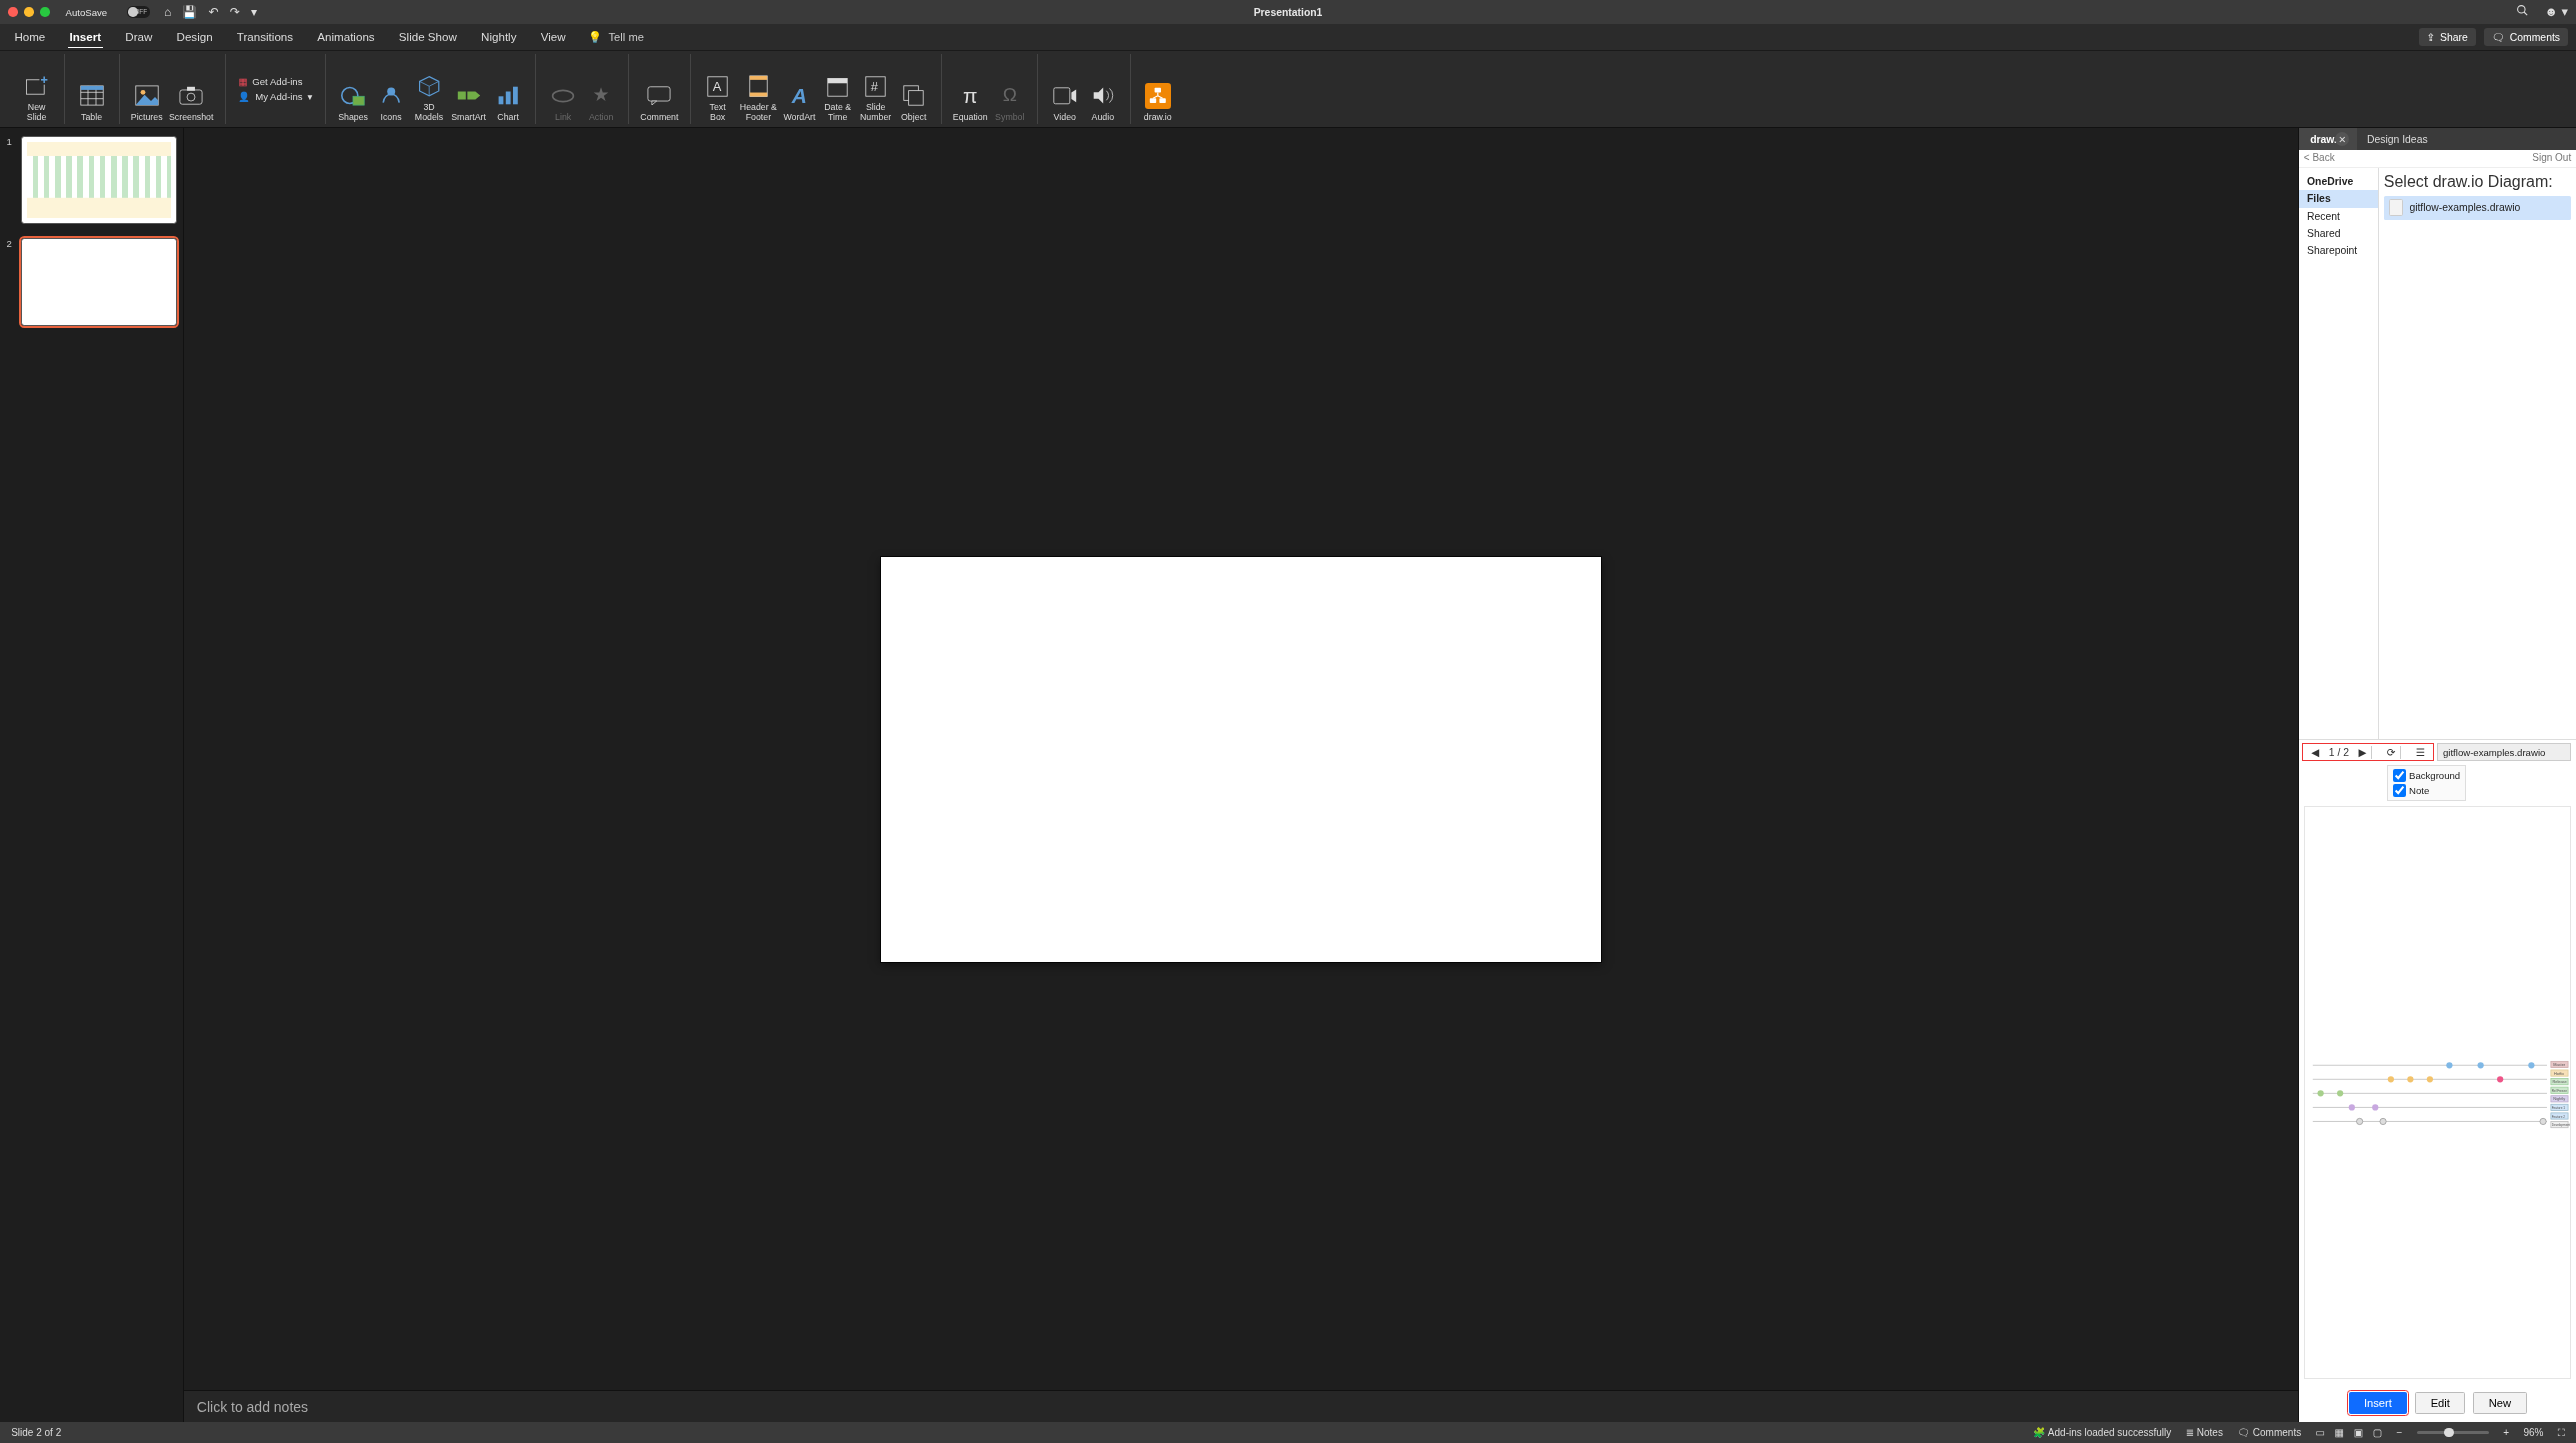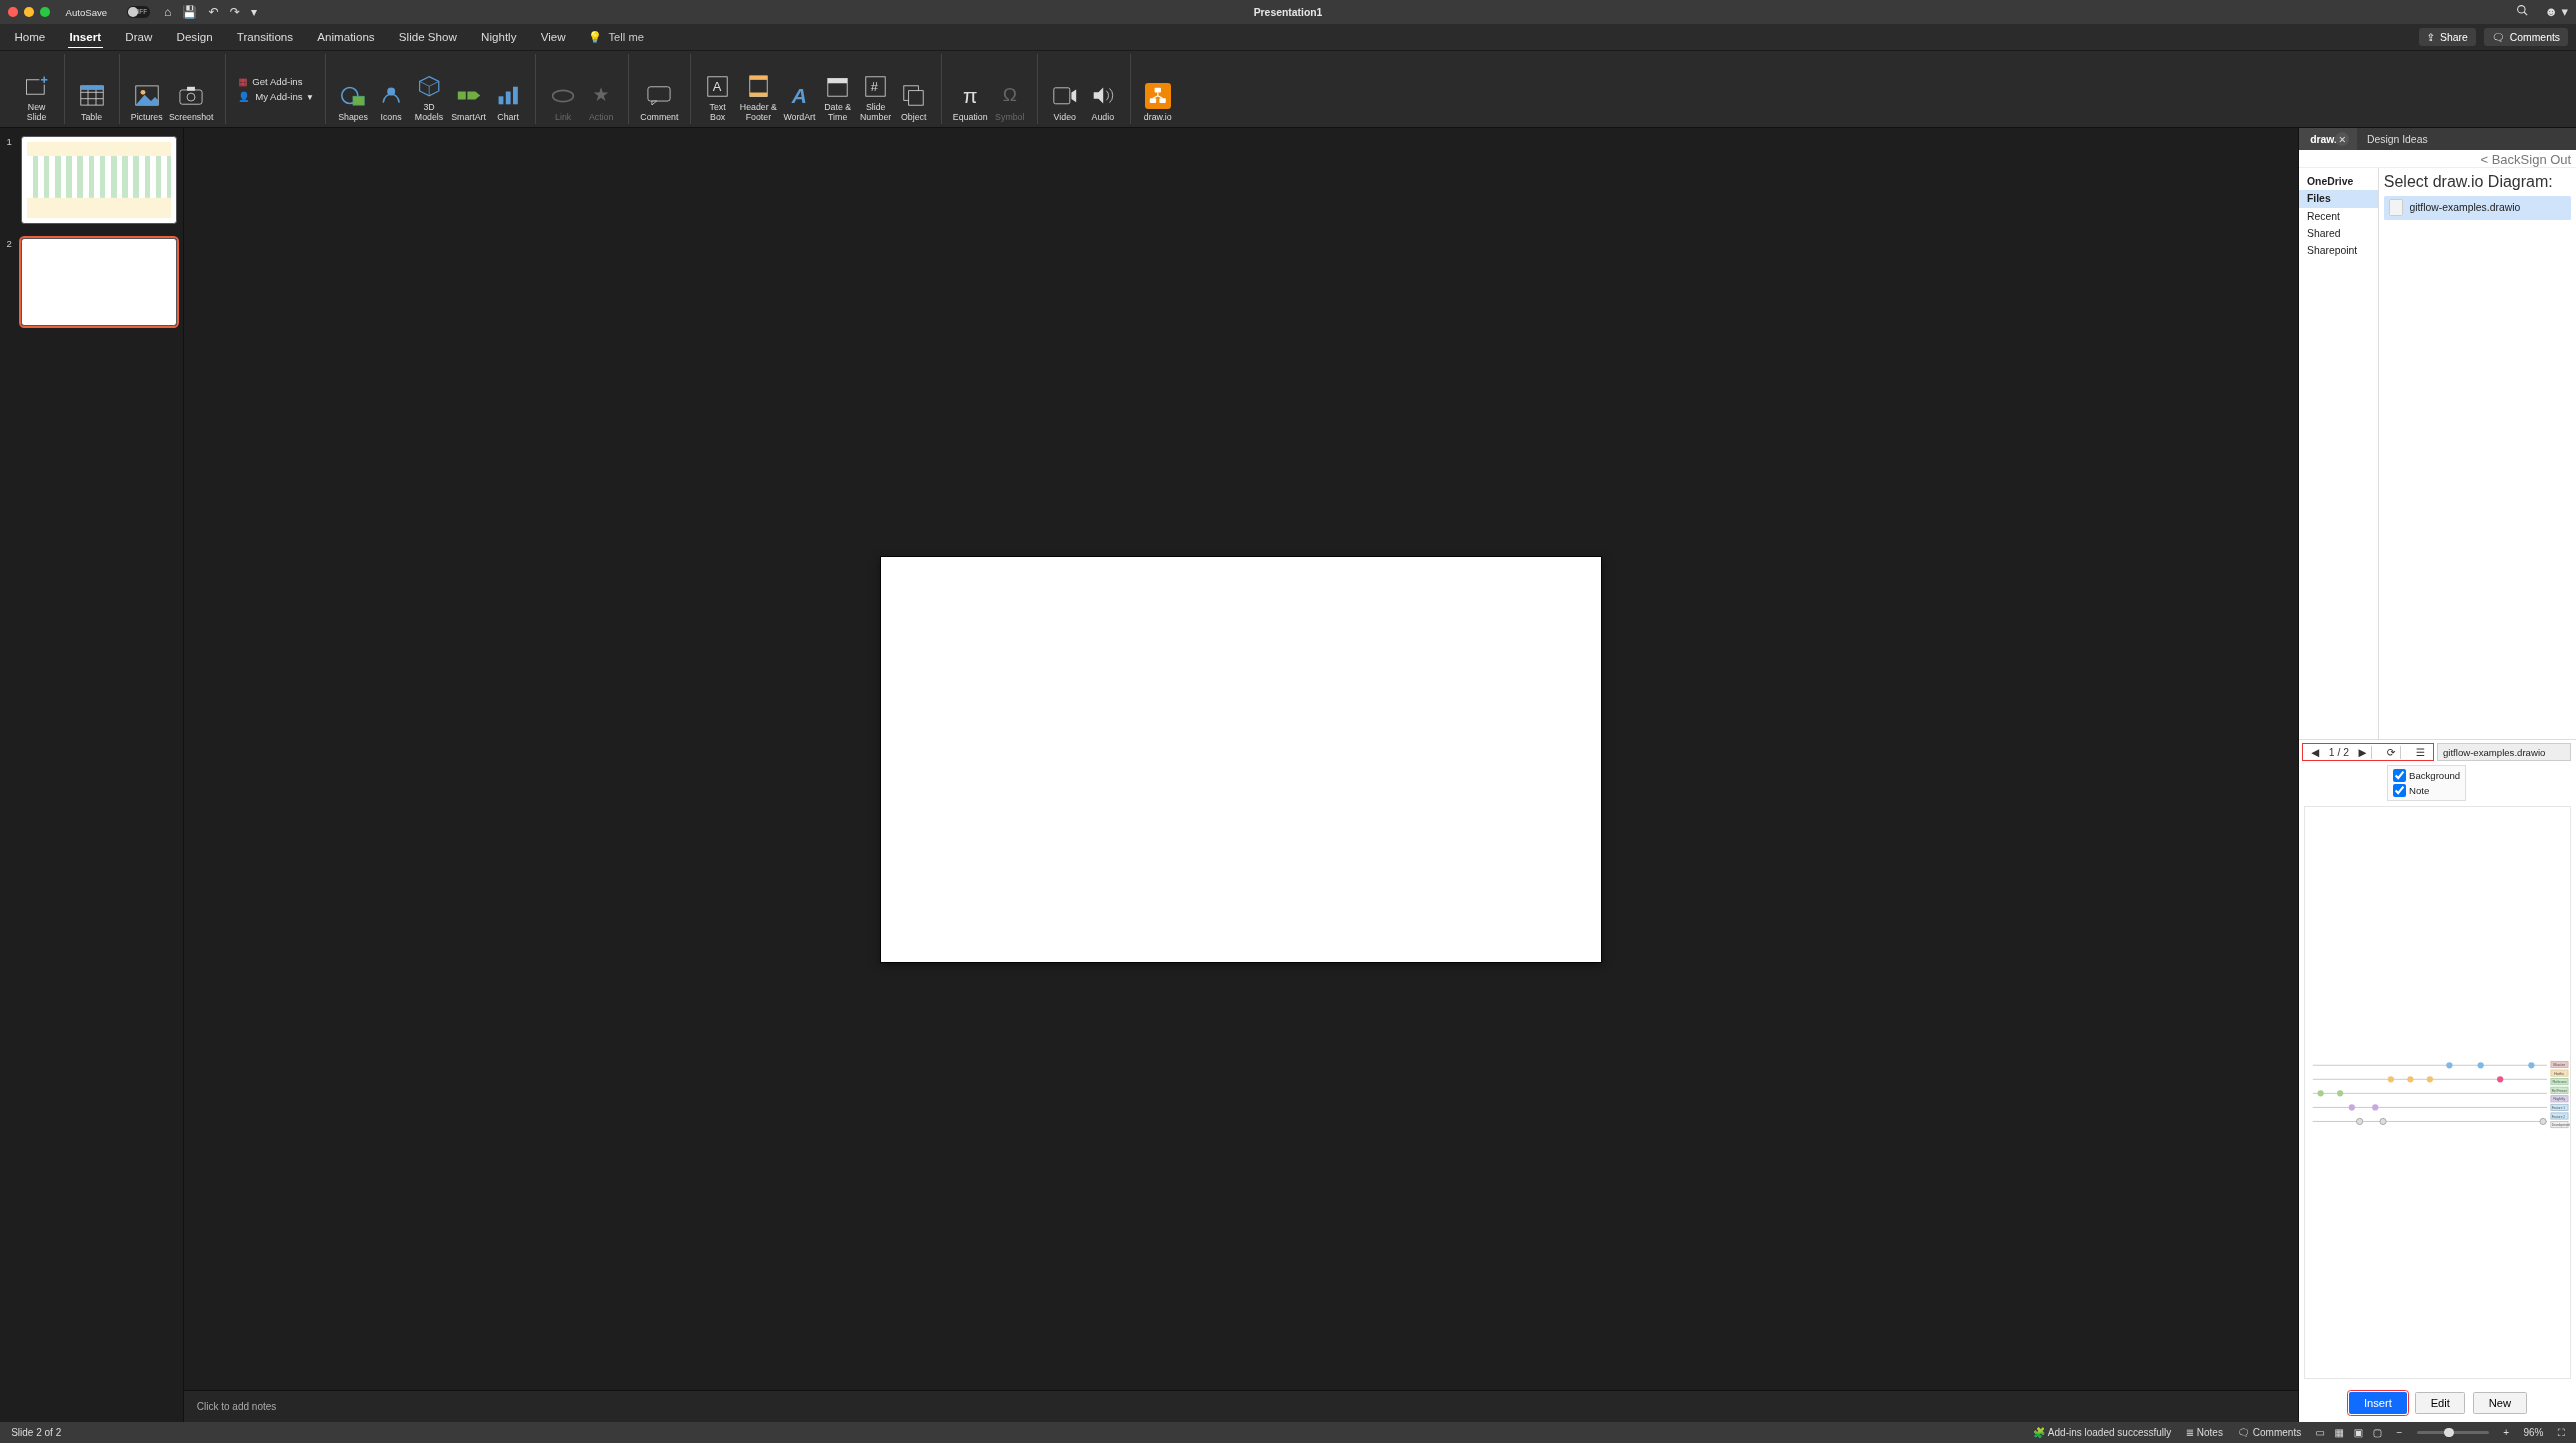--- a/index.html
+++ b/index.html
@@ -50,30 +50,30 @@
 .thumb.selected { outline: 2.4px solid #e8623d; outline-offset:-0.8px;}
 .thumb.one::before{content:"";position:absolute;inset:4.8px;background:
   repeating-linear-gradient(90deg,#fff 0 5.6px,#c5e6c7 5.6px 11.2px),
   linear-gradient(#fdf4d8,#fdf4d8);
   background-size:100% 55%,100% 100%; background-position:0 14.4px,0 0; background-repeat:no-repeat;}
 .thumb.one::after{content:"";position:absolute;left:0;right:0;top:0;height:11.2px;}
 
 .canvas-zone { flex: 1; display: flex; flex-direction: column; background:#1e1e1e;}
 .canvas-area { flex:1; display:flex; align-items:center; justify-content:center; padding:24px;}
 .slide-canvas { width: 86%; max-width: 720px; aspect-ratio: 16/9; background:#fff; box-shadow: 0 0 0 0.8px #000, 0 3.2px 9.6px rgba(0,0,0,.5);}
-.notes-bar { height:32px; background:#262626; border-top:0.8px solid #111; color:#aaa; font-size:10px; display:flex; align-items:center; padding:0 12.8px;}
+.notes-bar { height:32px; background:#262626; border-top:0.8px solid #111; color:#aaa; font-size:14px; display:flex; align-items:center; padding:0 12.8px;}
 
 
 .rightpane { width: 278px; background: #2b2b2b; display:flex; flex-direction:column; border-left:0.8px solid #111;}
 .pane-tabs { height:22.4px; display:flex; align-items:center; background:#3a3a3a; font-size:10.4px; color:#ddd;}
 .pane-tabs .pt { padding:0 11.2px; height:100%; display:flex; align-items:center; cursor:pointer;}
 .pane-tabs .pt.active { background:#474747; color:#fff; font-weight:600;}
 .pane-tabs .close-pane { margin-left:-22.4px; width:14.4px; height:14.4px; border-radius:50%; background:#555; color:#ddd; display:flex; align-items:center; justify-content:center; font-size:9.6px;}
 .pane-body { flex:1; background:#fff; display:flex; flex-direction:column; position:relative; color:#222; font-size:10.4px;}
-.back-row { height:17.6px; font-size:13px; color:#777; padding:1.6px 4.8px; display:flex; justify-content:flex-end; border-bottom:0.8px solid #eee;}
+.back-row { height:17.6px; font-size:10px; color:#777; padding:1.6px 4.8px; display:flex; justify-content:space-between; border-bottom:0.8px solid #eee;}
 .drawio-split { flex:1; display:flex; min-height:0; border-bottom:0.8px solid #ddd;}
 .drawio-nav { width:80px; border-right:0.8px solid #ddd; padding:4.8px 0;}
 .drawio-nav .navitem { padding:3.2px 8px; font-size:10.4px; cursor:pointer;}
 .drawio-nav .navitem.header { font-weight:700;}
 .drawio-nav .navitem.selected { background:#cfe3fb;}
 .drawio-files { flex:1; padding:4.8px;}
 .drawio-files h5 { font-weight:400; font-size:16px; color:#333; margin-bottom:4.8px;}
 .file-row { display:flex; gap:6.4px; align-items:center; padding:3.2px 4.8px; background:#cfe3fb; border-radius:1.6px;}
 .file-row .ficon{ width:14.4px;height:17.6px;background:#f3f3f3;border:0.8px solid #ccc;border-radius:1.6px;}
 .toolbar-row { display:flex; align-items:center; gap:0; border:1.6px solid #e33; padding:1.6px 3.2px; width:fit-content; margin:3.2px;}

